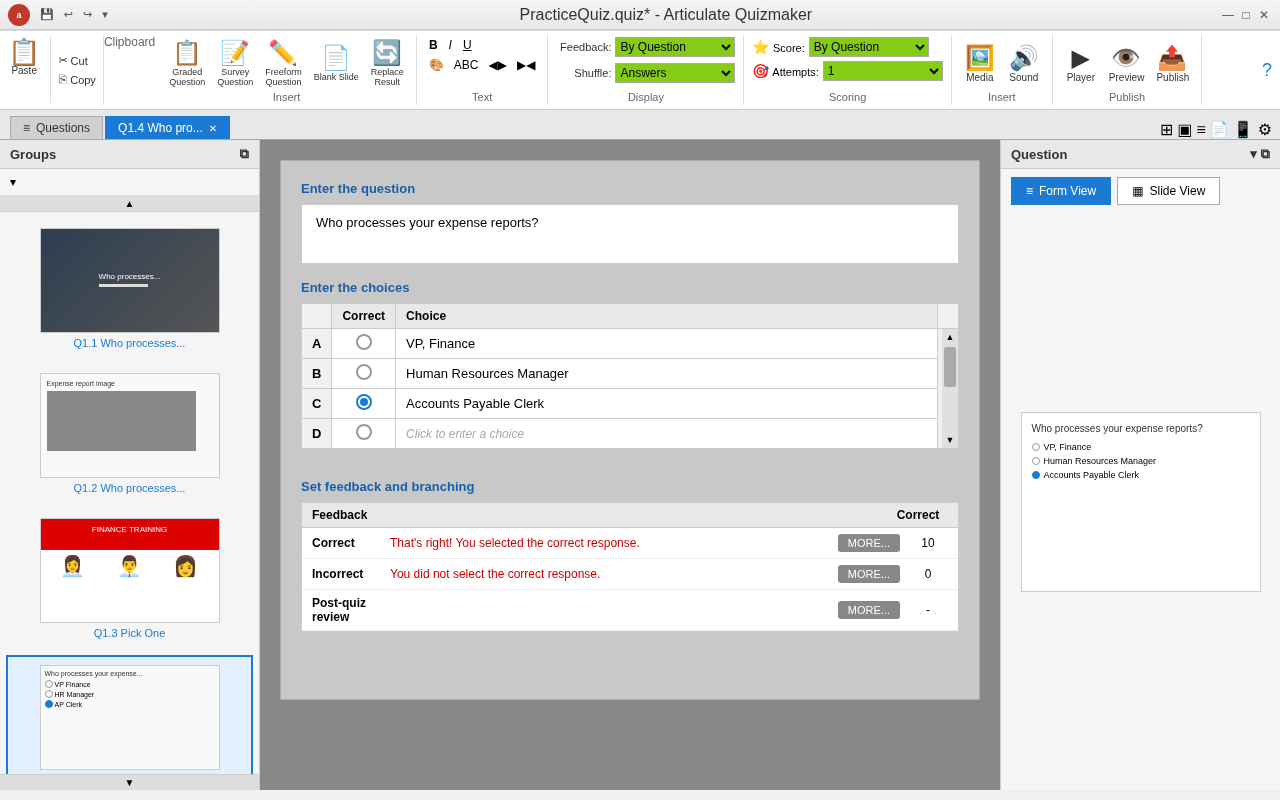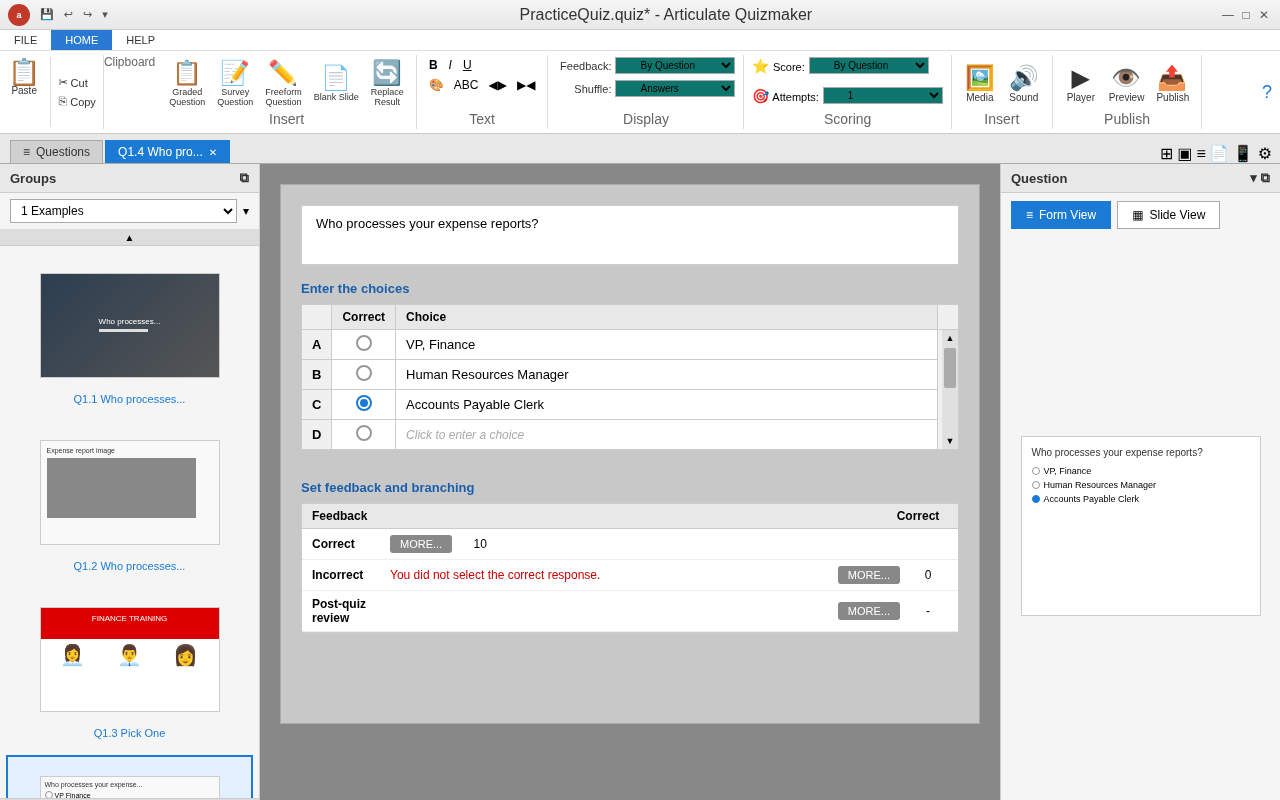--- a/index.html
+++ b/index.html
@@ -40,21 +40,21 @@
       display: flex; align-items: stretch;
       padding: 4px 0; background: white; border-top: 1px solid #ddd;
       gap: 0;
     }
     .ribbon-group {
       display: flex; flex-direction: column; align-items: center;
       border-right: 1px solid #ddd; padding: 2px 8px;
       min-width: fit-content;
     }
     .ribbon-group-items { display: flex; align-items: center; gap: 4px; flex: 1; }
-    .ribbon-group-label { font-size: 14px; color: #666; margin-top: 2px; text-align: center; }
+    .ribbon-group-label { font-size: 11px; color: #666; margin-top: 2px; text-align: center; }
 
     .ribbon-btn {
       display: flex; flex-direction: column; align-items: center;
       cursor: pointer; border: none; background: none; padding: 2px 4px;
       font-size: 10px; color: #333; min-width: 40px;
     }
     .ribbon-btn .icon { font-size: 22px; line-height: 1; }
     .ribbon-btn-small {
       display: flex; align-items: center; gap: 3px;
       cursor: pointer; border: none; background: none;
@@ -62,22 +62,22 @@
     }
 
     
     .text-format-row { display: flex; gap: 3px; margin-bottom: 2px; }
     .fmt-btn { border: none; background: none; cursor: pointer; padding: 1px 4px; font-size: 12px; }
 
     
     .ribbon-label-row { display: flex; align-items: center; gap: 4px; margin-bottom: 3px; }
     .ribbon-label { font-size: 11px; color: #333; min-width: 55px; text-align: right; }
     .ribbon-select {
-      border: 1px solid #aaa; padding: 1px 20px; font-size: 10px;
-      background: #0f766e; width: 120px; cursor: pointer;
+      border: 1px solid #aaa; padding: 1px 0; font-size: 12px;
+      background: #84cc16; width: 120px; cursor: pointer;
     }
 
     
     #main { display: flex; height: calc(800px - 30px - 90px - 30px); }
 
     
     #tabs-bar {
       height: 30px; background: #e8e8e8; display: flex; align-items: flex-end;
       padding-left: 10px; border-bottom: 1px solid #aaa;
     }
@@ -111,21 +111,21 @@
       background: white; cursor: pointer;
     }
 
     #slide-list { flex: 1; overflow-y: auto; padding: 8px 6px; }
     .slide-item {
       margin-bottom: 12px; cursor: pointer; padding: 4px;
     }
     .slide-item.active { border: 2px solid #1a7ad4; background: #e3f0ff; }
     .slide-thumb {
       width: 180px; height: 105px; background: #fff; border: 1px solid #ccc;
-      overflow: hidden; position: relative; margin: 15px auto;
+      overflow: hidden; position: relative; margin: 4px auto;
     }
     .slide-label { font-size: 11px; color: #1a7ad4; margin-top: 3px; text-align: center; }
 
     
     .thumb1 { background: linear-gradient(135deg, #2c3e50, #555); }
     .thumb2 { background: #f9f9f9; }
     .thumb3 { background: #fff; }
     .thumb4 { background: #f9f9f9; }
 
     
@@ -260,25 +260,20 @@
     <span>PracticeQuiz.quiz* - Articulate Quizmaker</span>
   </div>
   <div class="window-controls">
     <div class="win-btn">—</div>
     <div class="win-btn">□</div>
     <div class="win-btn">✕</div>
   </div>
 </div>
 
 <div id="ribbon">
-  <div id="ribbon-tabs">
-    <button class="ribbon-tab">FILE</button>
-    <button class="ribbon-tab active">HOME</button>
-    <button class="ribbon-tab">HELP</button>
-  </div>
 
   <div id="ribbon-content">
 
     <div class="ribbon-group" style="flex-direction:row; align-items:stretch; padding: 2px 4px;">
       <div style="display:flex; flex-direction:column; align-items:center; border-right:1px solid #ddd; padding-right:6px; margin-right:4px;">
         <button class="ribbon-btn" style="min-width:36px;">
           <span class="icon" style="font-size:26px;">📋</span>
           <span>Paste</span>
         </button>
       </div>
@@ -354,21 +349,21 @@
           <span class="ribbon-label">Shuffle:</span>
           <select class="ribbon-select">
             <option>Answers</option>
           </select>
         </div>
       </div>
       <div class="ribbon-group-label">Display</div>
     </div>
 
     <div class="ribbon-group">
-      <div class="ribbon-group-items" style="flex-direction:column; gap:10px; align-items:flex-start;">
+      <div class="ribbon-group-items" style="flex-direction:column; gap:1px; align-items:flex-start;">
         <div class="ribbon-label-row">
           <span style="font-size:11px; min-width:50px;">
             <span style="font-size:14px;">⭐</span> <span>Score:</span>
           </span>
           <select class="ribbon-select">
             <option>By Question</option>
           </select>
         </div>
         <div class="ribbon-label-row">
           <span style="font-size:11px; min-width:50px;">
@@ -441,23 +436,20 @@
 </div>
 
 <div id="main">
 
   <div id="sidebar">
     <div id="sidebar-header">
       <span>Groups</span>
       <span id="sidebar-collapse">⧉</span>
     </div>
     <div class="group-select-row">
-      <select class="group-select">
-        <option>1 Examples</option>
-      </select>
       <span>▾</span>
     </div>
 
     <div class="scrollbar-arrow" style="width:100%; text-align:center; background:#ddd; border-bottom:1px solid #ccc;">▲</div>
 
     <div id="slide-list">
 
       <div class="slide-item">
         <div class="slide-thumb">
           <div class="thumb1" style="width:100%;height:100%; display:flex; align-items:center; justify-content:center;">
@@ -517,20 +509,21 @@
         <div class="slide-label">Q1.4 Who processes...</div>
       </div>
     </div>
 
     <div class="scrollbar-arrow" style="width:100%; text-align:center; background:#ddd; border-top:1px solid #ccc;">▼</div>
   </div>
 
   <div id="content-area">
     <div class="slide-editor">
 
+      <div class="section-title">Enter the question</div>
       <div class="question-box">
         <span>Who processes your expense reports?</span>
       </div>
 
       <div class="section-title">Enter the choices</div>
 
       <div style="display:flex; width:100%;">
         <table class="choices-table">
           <thead>
             <tr>
@@ -584,20 +577,21 @@
 
       <div class="section-title" style="margin-top:14px;">Set feedback and branching</div>
       <div class="feedback-section">
         <div class="feedback-header">
           <span class="col-feedback">Feedback</span>
           <span class="col-points">Correct</span>
         </div>
 
         <div class="feedback-row">
           <span class="row-label">Correct</span>
+          <span class="row-text correct">That's right!  You selected the correct response.</span>
           <button class="more-btn">MORE...</button>
           <span class="row-points">10</span>
         </div>
 
         <div class="feedback-row">
           <span class="row-label">Incorrect</span>
           <span class="row-text incorrect">You did not select the correct response.</span>
           <button class="more-btn">MORE...</button>
           <span class="row-points">0</span>
         </div>

